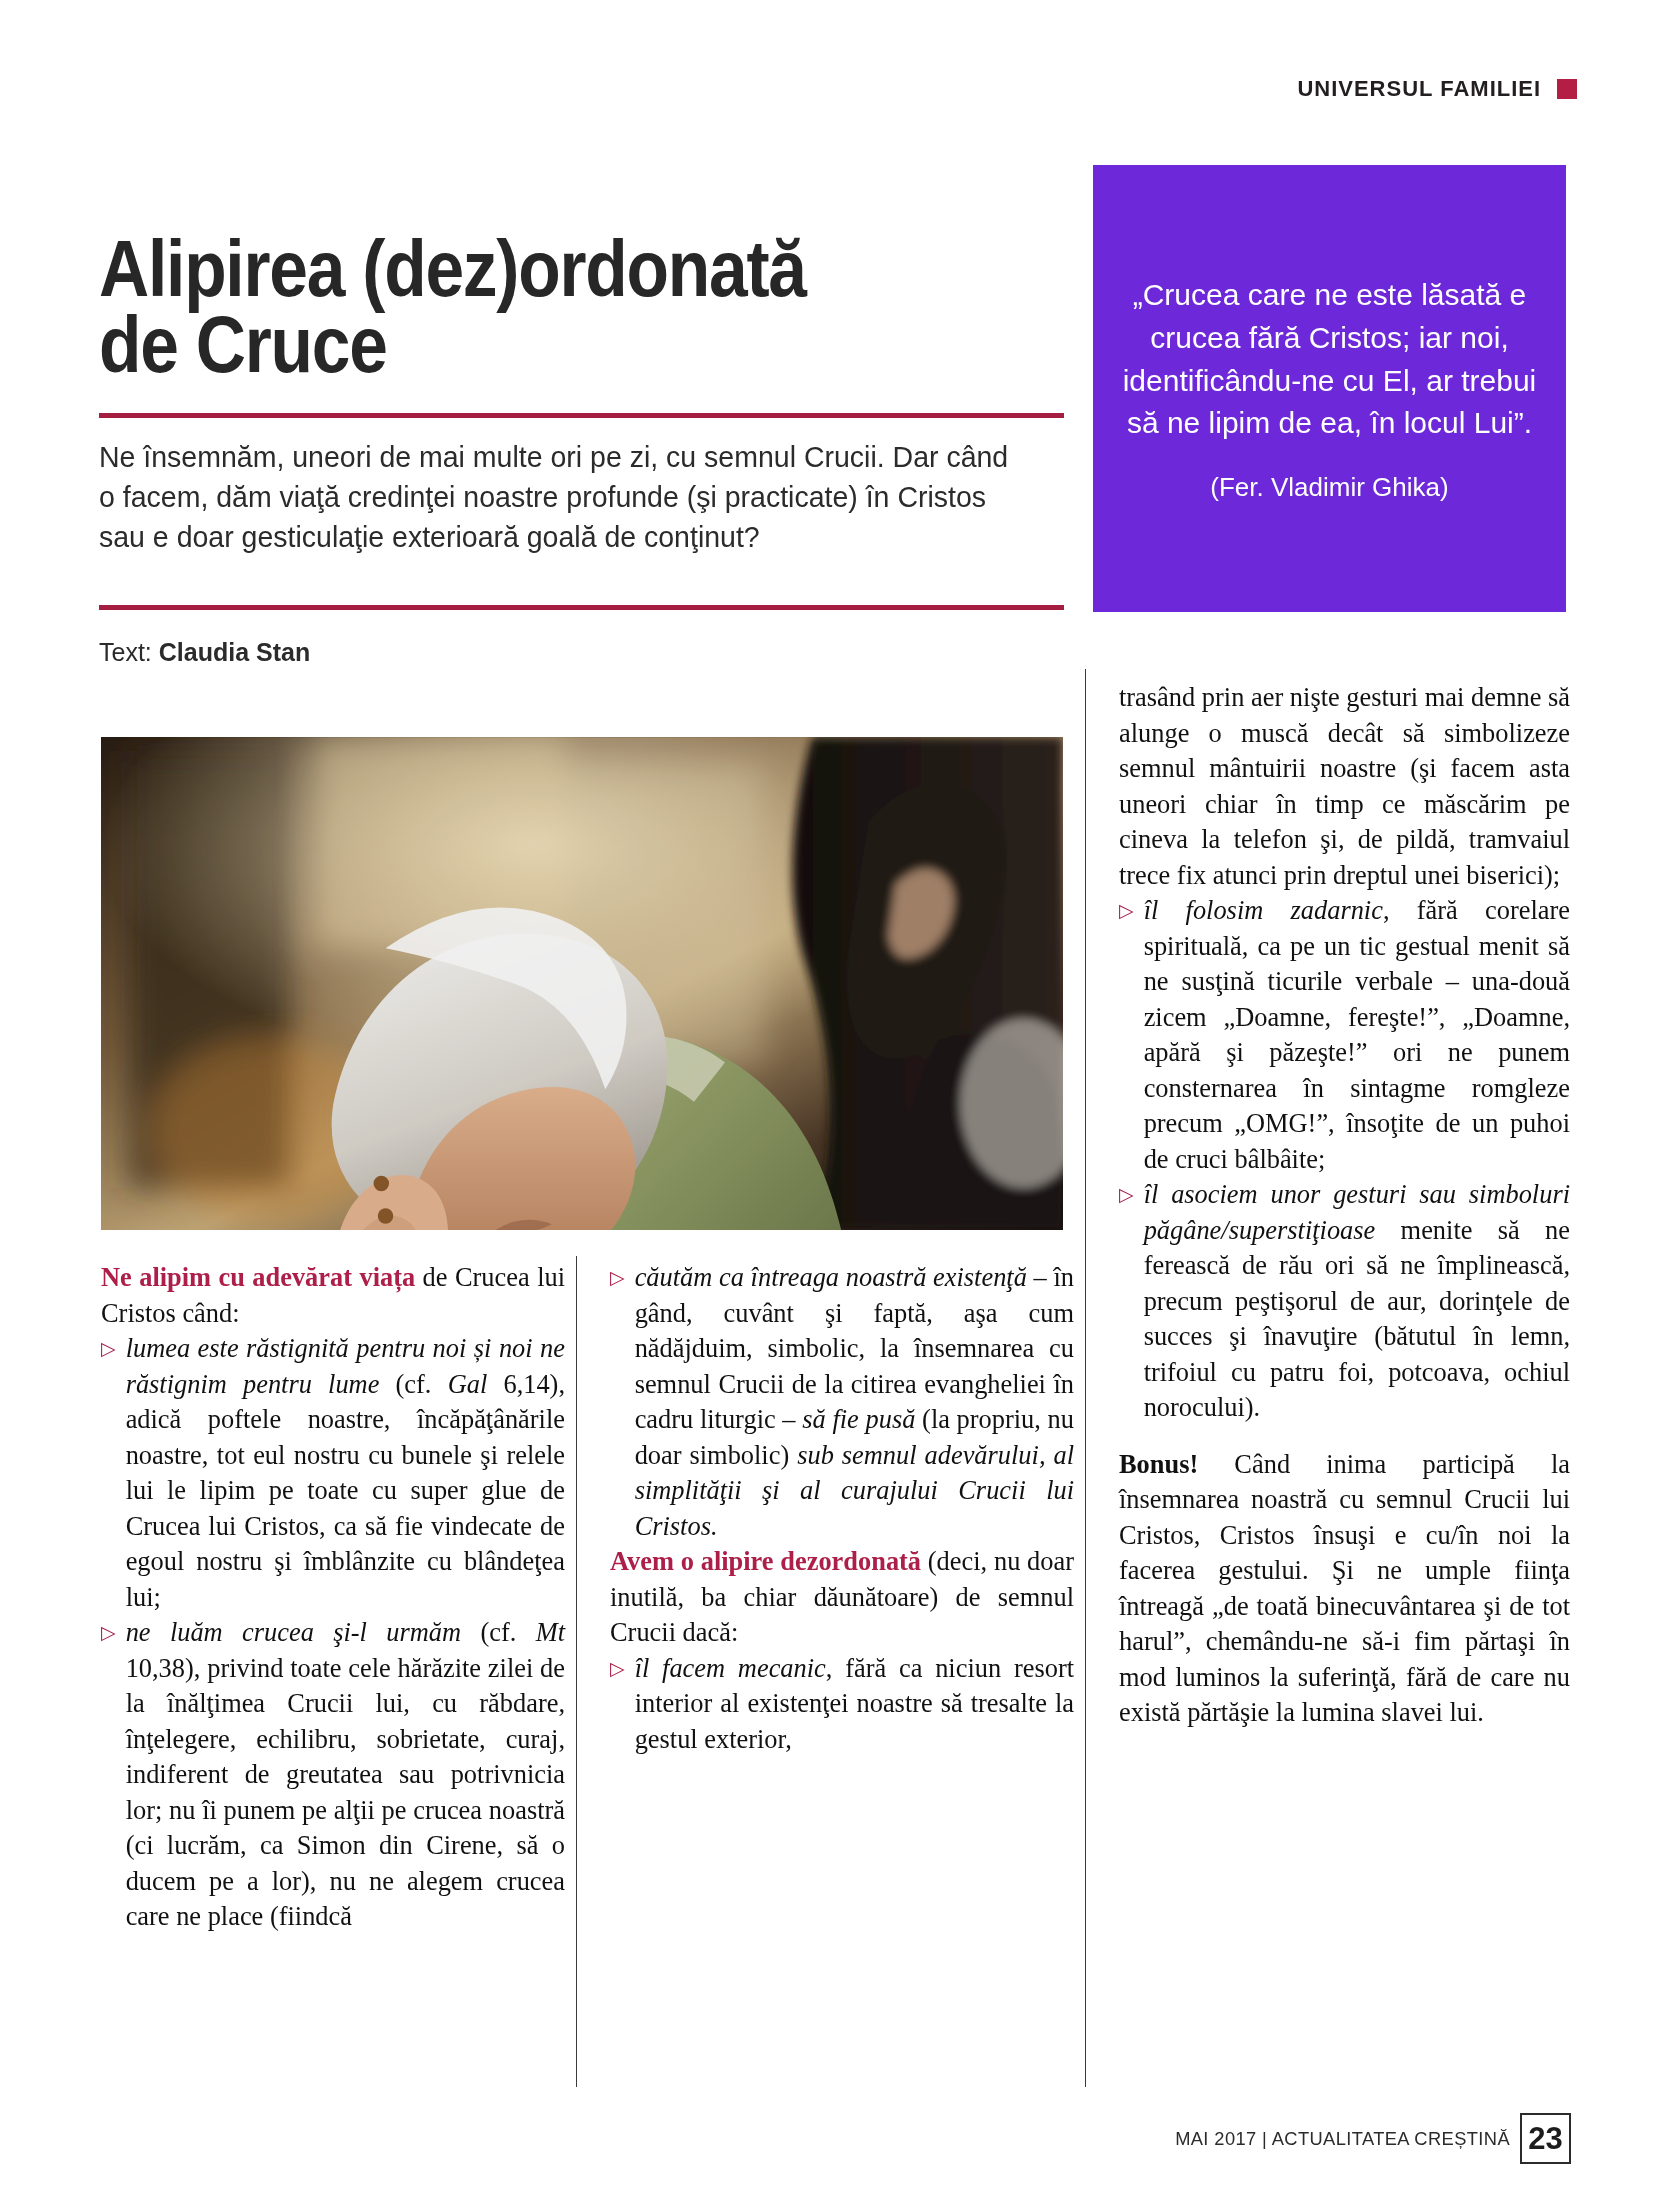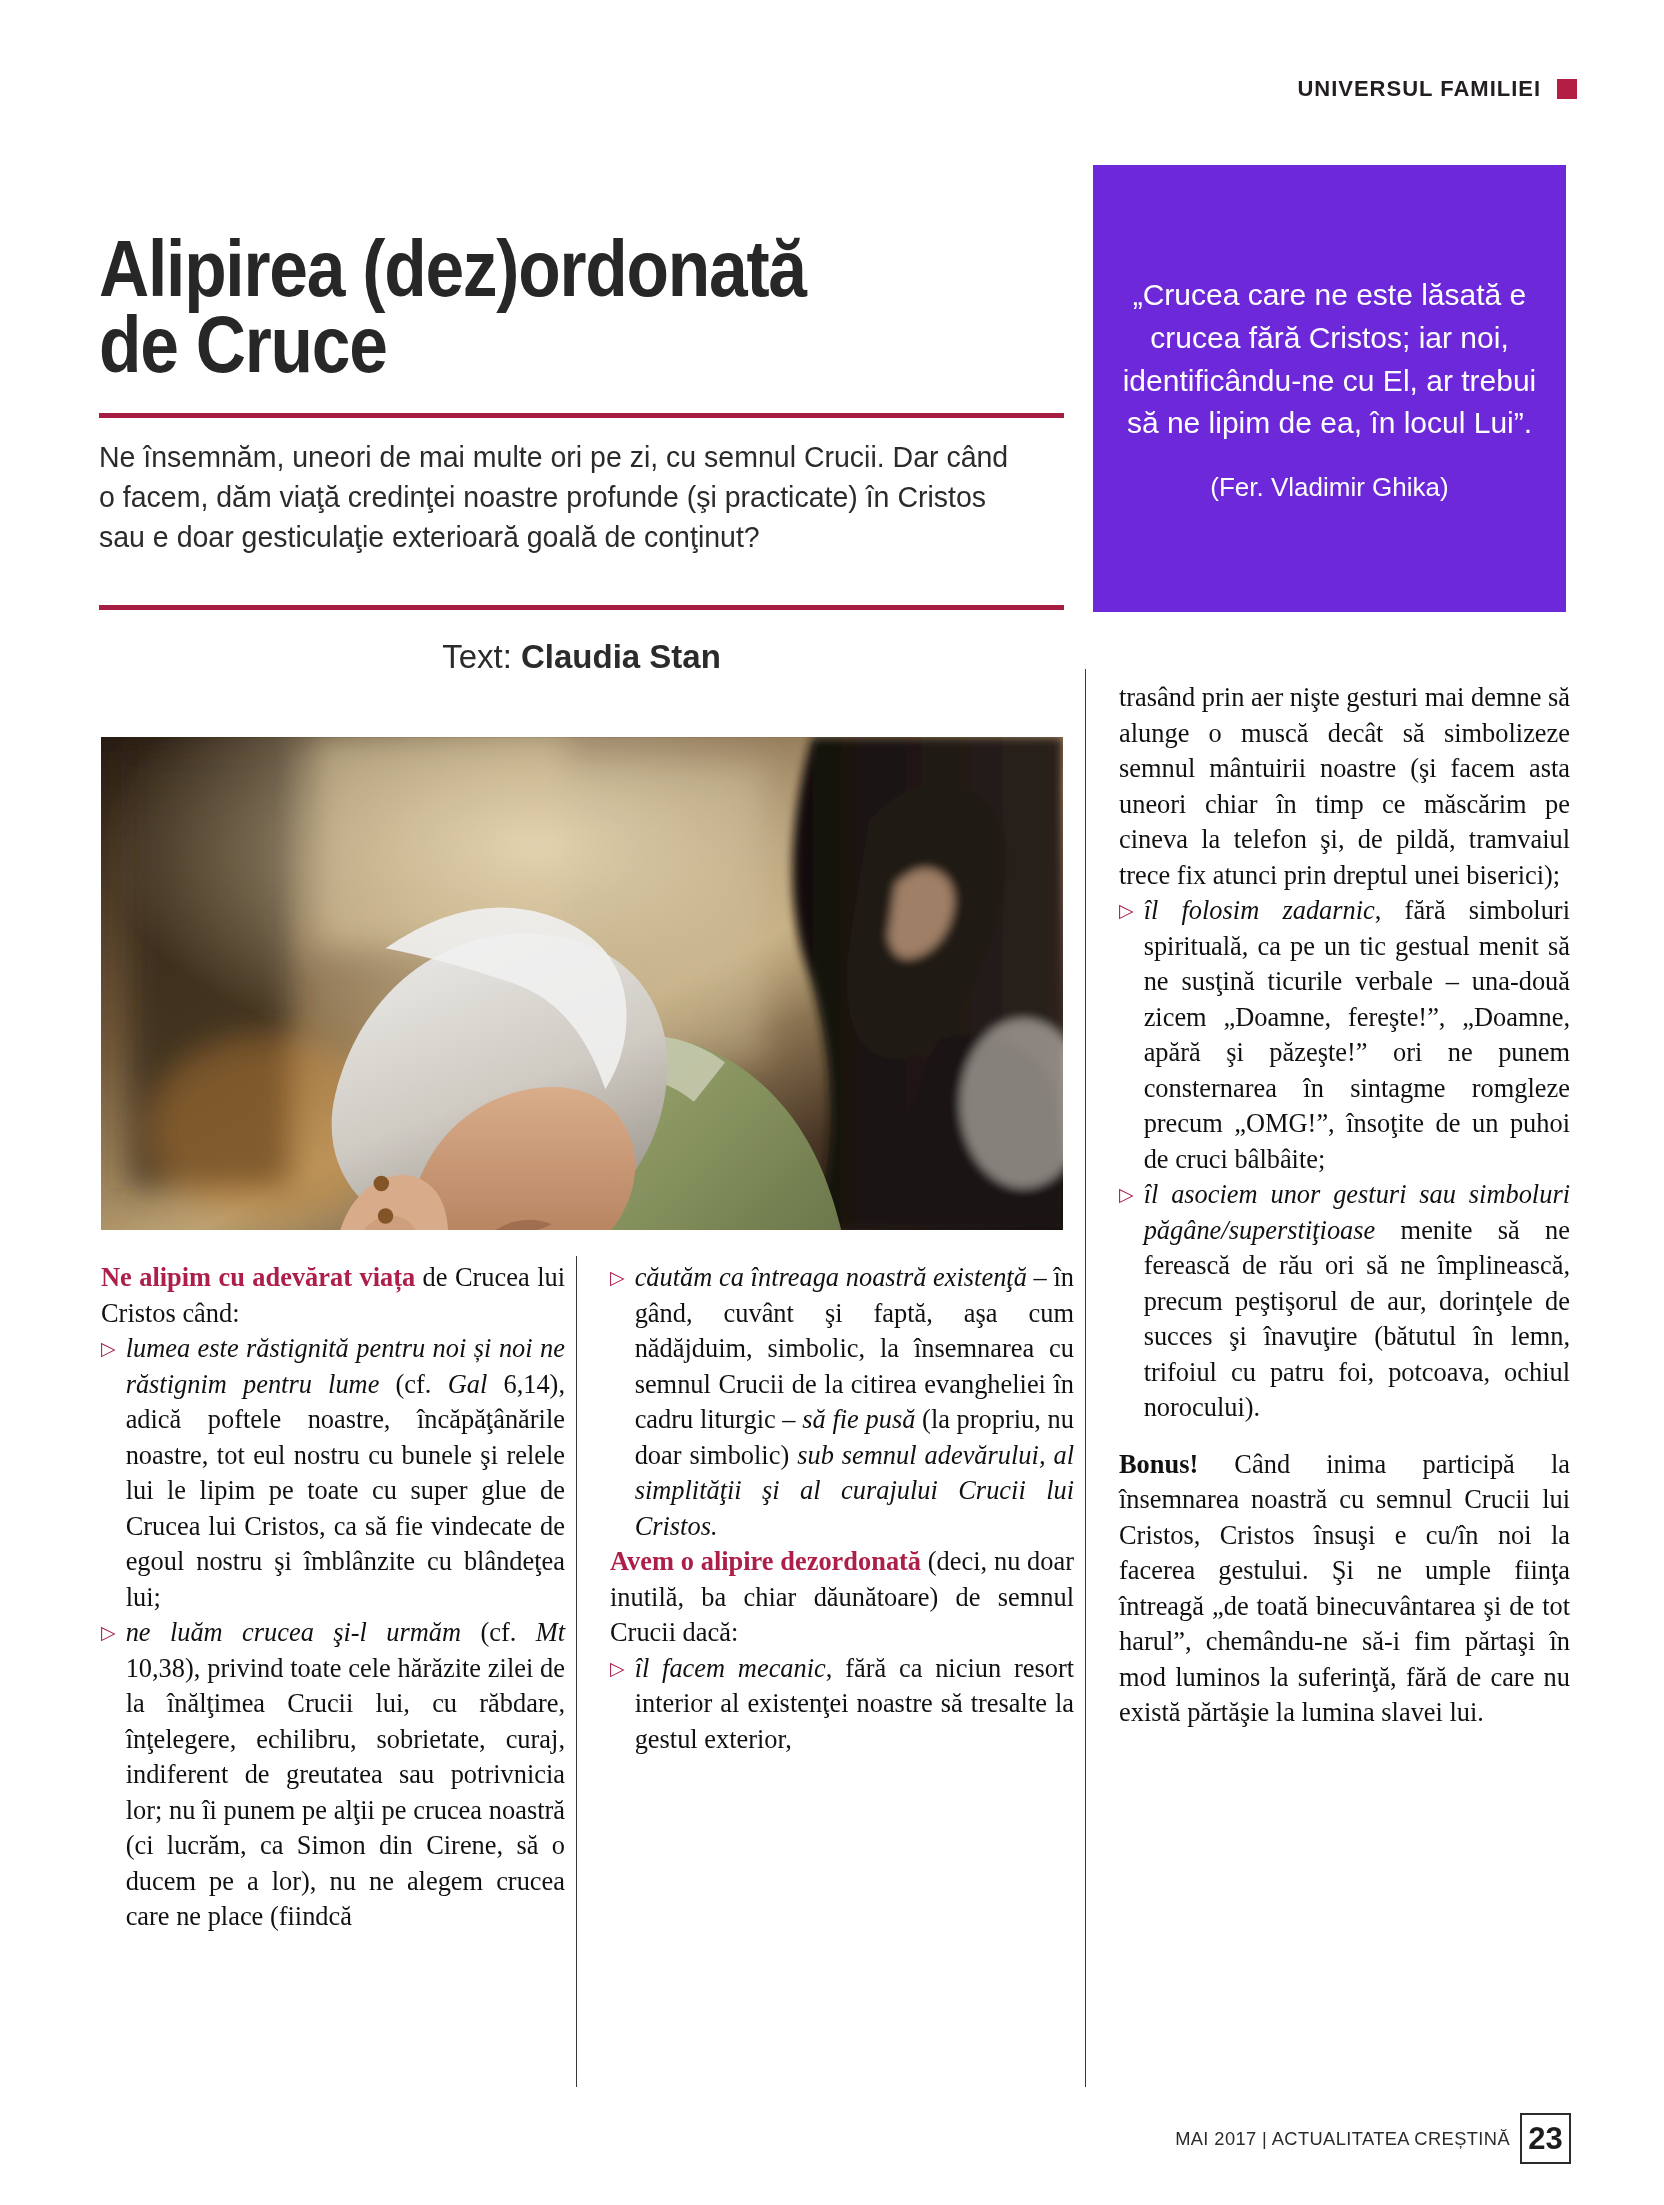--- a/index.html
+++ b/index.html
@@ -36,21 +36,21 @@
   .rule{position:absolute;height:5px;background:#a51e41;}
   .rule-top{left:99px;top:413px;width:965px;}
   .rule-bottom{left:99px;top:605px;width:965px;}
   .deck{
     position:absolute;left:99px;top:437px;width:965px;
     font-size:30px;line-height:1.33;color:#2b2b2b;
     transform:scaleX(.95);transform-origin:left top;
   }
   .byline{
     position:absolute;left:99px;top:638px;width:965px;
-    text-align:center;font-size:33px;color:#2b2b2b;
+    text-align:left;font-size:25px;color:#2b2b2b;
   }
   .byline b{font-weight:bold;}
 
   
   .quotebox{
     position:absolute;left:1093px;top:165px;width:473px;height:447px;
     background:#6d28d9;color:#fff;
     display:flex;flex-direction:column;justify-content:center;
     padding:0 24px;box-sizing:border-box;text-align:center;
   }
@@ -255,21 +255,21 @@
       <span class="mk">▷</span>
       <span class="bd"><span class="ital">îl facem mecanic</span><span>, fără ca niciun resort interior al existenţei noastre să tresalte la gestul exterior,</span></span>
     </div>
   </div>
 
   <div class="col" id="col3">
     <p>trasând prin aer nişte gesturi mai demne să alunge o muscă decât să simbolizeze semnul mântuirii noastre (şi facem asta uneori chiar în timp ce măscărim pe cineva la telefon şi, de pildă, tramvaiul trece fix atunci prin dreptul unei biserici);</p>
 
     <div class="bul">
       <span class="mk">▷</span>
-      <span class="bd"><span class="ital">îl folosim zadarnic</span><span>, fără simboluri spirituală, ca pe un tic gestual menit să ne susţină ticurile verbale – una-două zicem „Doamne, fereşte!”, „Doamne, apără şi păzeşte!” ori ne punem consternarea în sintagme romgleze precum „OMG!”, însoţite de un puhoi de cruci bâlbâite;</span></span>
+      <span class="bd"><span class="ital">îl folosim zadarnic</span><span>, fără corelare spirituală, ca pe un tic gestual menit să ne susţină ticurile verbale – una-două zicem „Doamne, fereşte!”, „Doamne, apără şi păzeşte!” ori ne punem consternarea în sintagme romgleze precum „OMG!”, însoţite de un puhoi de cruci bâlbâite;</span></span>
     </div>
 
     <div class="bul">
       <span class="mk">▷</span>
       <span class="bd"><span class="ital">îl asociem unor gesturi sau simboluri păgâne/superstiţioase</span><span> menite să ne ferească de rău ori să ne împlinească, precum peştişorul de aur, dorinţele de succes şi înavuţire (bătutul în lemn, trifoiul cu patru foi, potcoava, ochiul norocului).</span></span>
     </div>
 
     <p class="indent" style="margin-top:21px"><b>Bonus!</b><span> Când inima participă la însemnarea noastră cu semnul Crucii lui Cristos, Cristos însuşi e cu/în noi la facerea gestului. Şi ne umple fiinţa întreagă „de toată binecuvântarea şi de tot harul”, chemându-ne să-i fim părtaşi în mod luminos la suferinţă, fără de care nu există părtăşie la lumina slavei lui.</span></p>
   </div>
 

